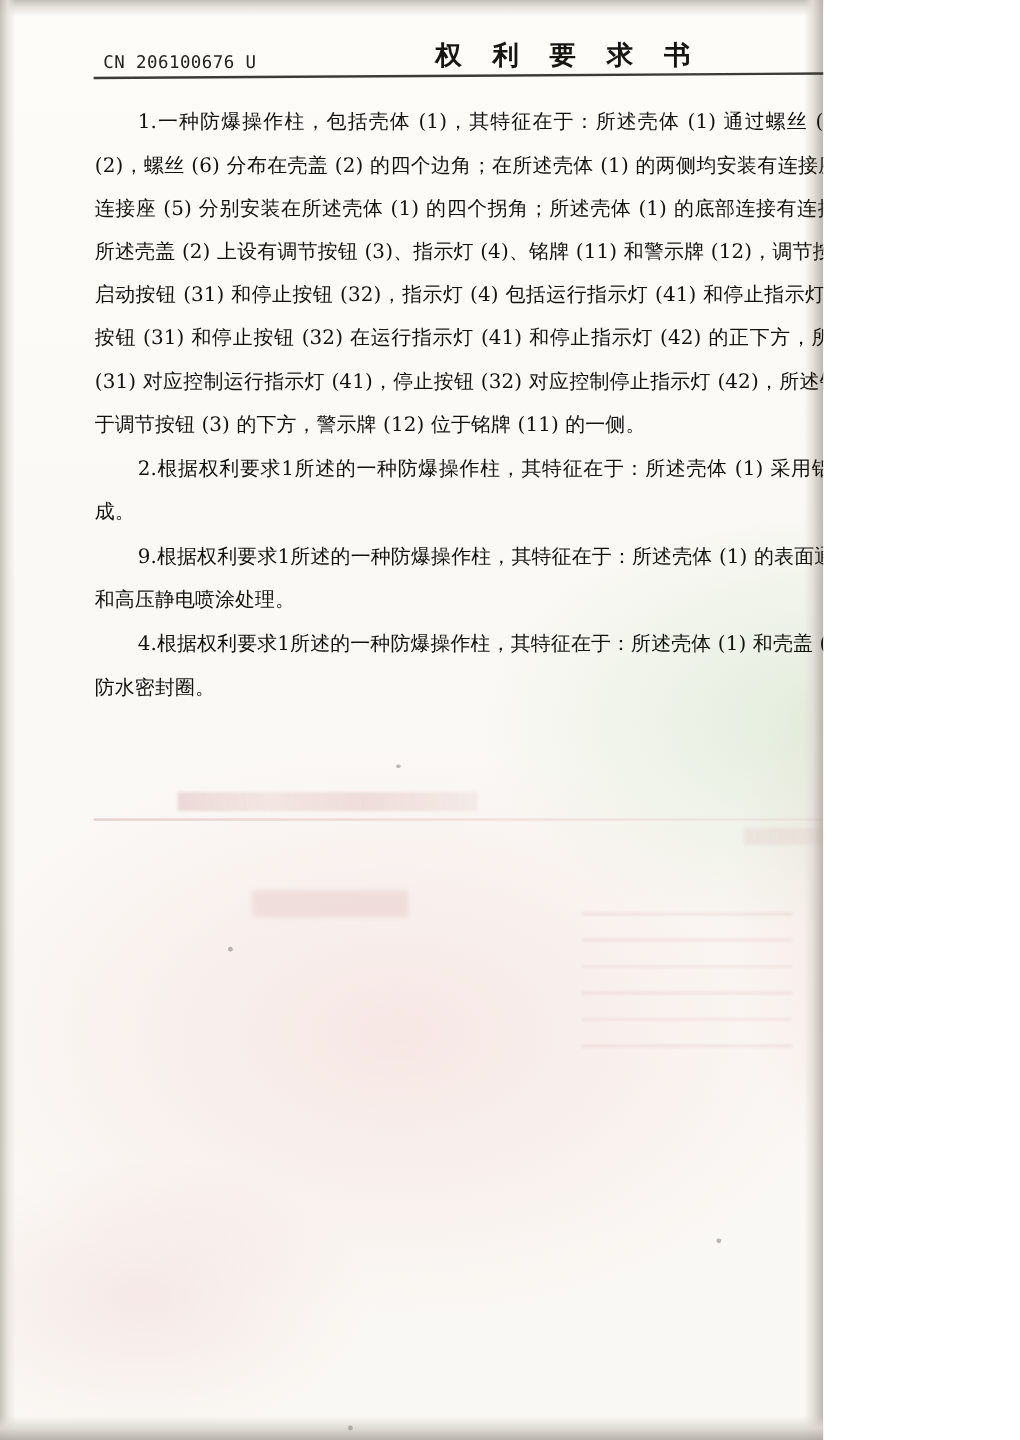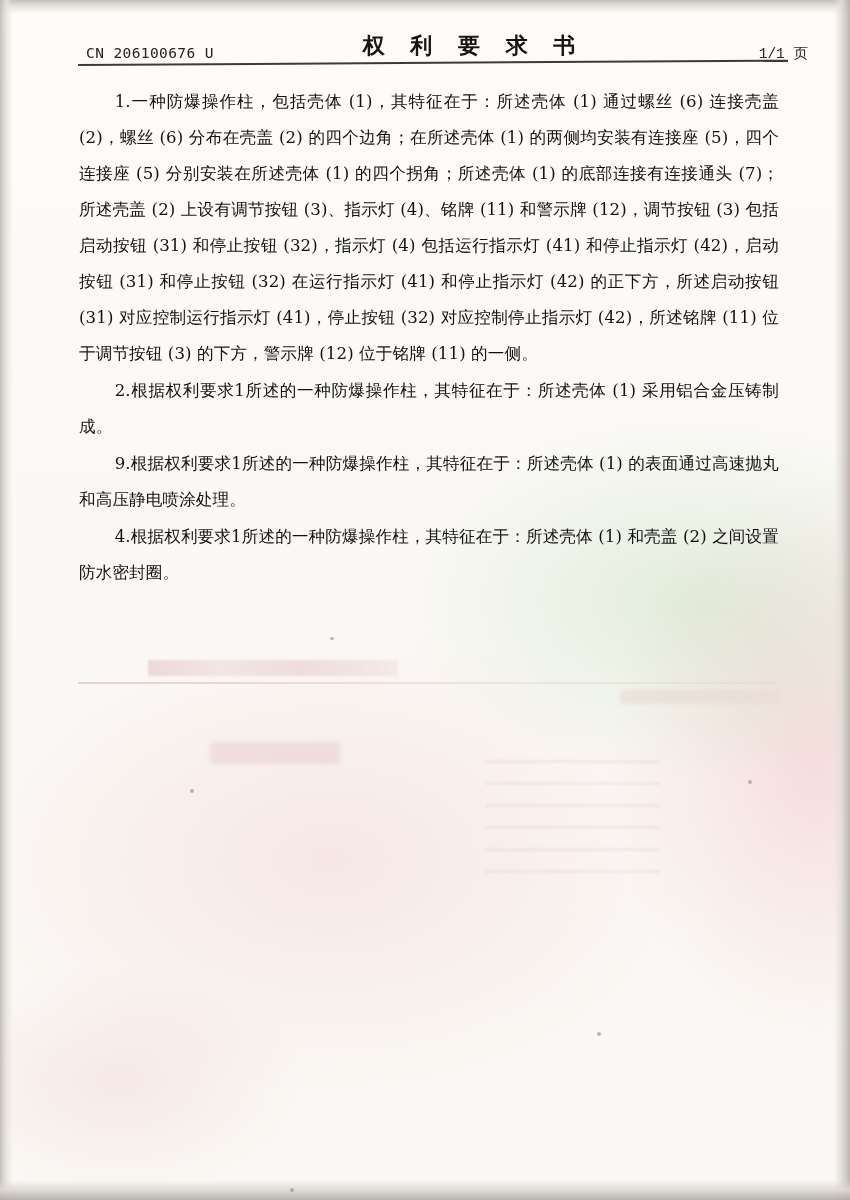--- a/index.html
+++ b/index.html
@@ -10,21 +10,21 @@
     width: 850px;
     height: 1200px;
     background: #ffffff;
     font-family: "Liberation Serif", "DejaVu Serif", serif;
     overflow: hidden;
   }
 
   
   .page {
     position: relative;
-    width: 850px;
+    width: 686px;
     height: 1200px;
     background:
       radial-gradient(ellipse 420px 260px at 690px 600px, rgba(170, 210, 160, 0.30), rgba(170, 210, 160, 0) 70%),
       radial-gradient(ellipse 300px 400px at 815px 760px, rgba(235, 170, 175, 0.35), rgba(235, 170, 175, 0) 70%),
       radial-gradient(ellipse 520px 330px at 330px 860px, rgba(236, 186, 188, 0.28), rgba(236, 186, 188, 0) 72%),
       radial-gradient(ellipse 260px 160px at 120px 1080px, rgba(233, 186, 190, 0.25), rgba(233, 186, 190, 0) 72%),
       linear-gradient(180deg, #fdfcf9 0%, #fbf9f6 40%, #faf8f4 100%);
     overflow: hidden;
   }
 

